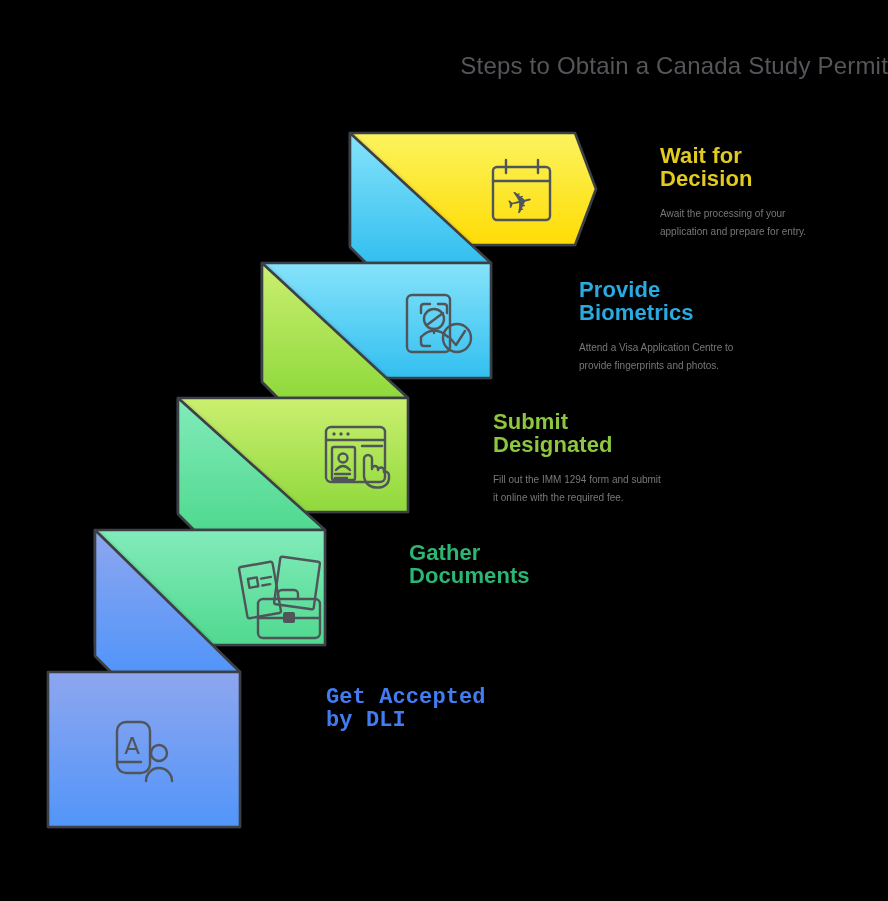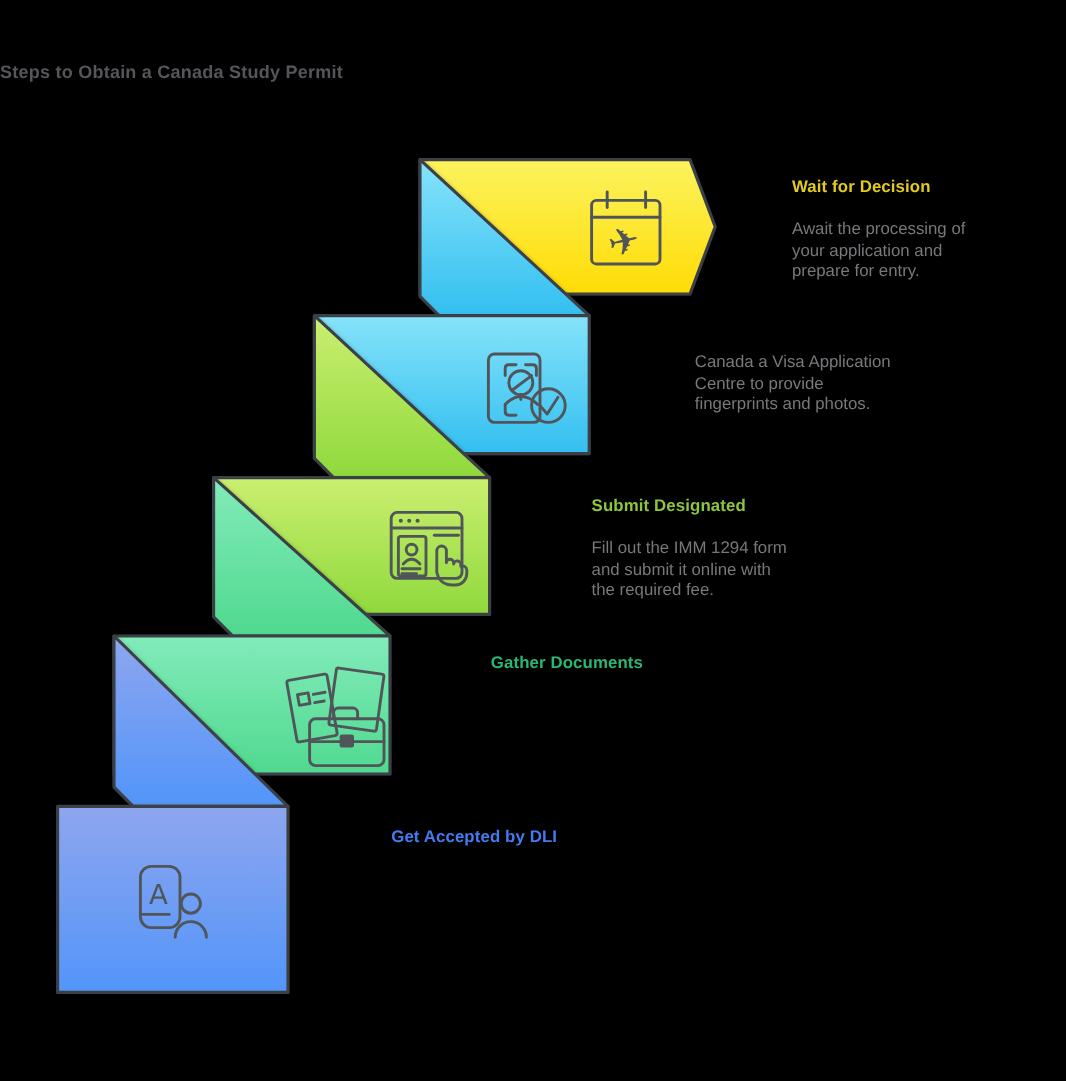--- a/index.html
+++ b/index.html
@@ -6,43 +6,43 @@
   .canvas{
     position:relative;
     width:888px;height:901px;
     background:#000;
     font-family:"Liberation Sans", sans-serif;
     overflow:hidden;
   }
   .page-title{
     position:absolute;
     left:0;right:0;top:52px;
-    text-align:left;
-    font-size:15px;
-    font-weight:700;
+    text-align:right;
+    font-size:24px;
+    font-weight:400;
     color:#55565A;
     letter-spacing:.2px;
   }
   .shapes{position:absolute;left:0;top:0;}
   .step-text{position:absolute;}
   .step-text h3{
     margin:0;
-    font-size:14px;
+    font-size:22px;
     font-weight:700;
     line-height:23px;
     letter-spacing:.1px;
   }
   .step-text p{
     margin:15px 0 0 0;
-    font-size:14px;
+    font-size:10px;
     line-height:17.5px;
     color:#77787B;
     font-weight:400;
   }
-  .s1{left:326px;top:686px;width:165px;}
+  .s1{left:326px;top:686px;width:165px;font-family:Liberation Mono, monospace;}
   .s2{left:409px;top:541px;width:165px;text-decoration:underline;}
   .s3{left:493px;top:410px;width:172px;}
   .s4{left:579px;top:278px;width:180px;}
   .s5{left:660px;top:144px;width:172px;}
   .outline{stroke:#3B4146;stroke-width:2.6;stroke-linejoin:round;}
   .icon{stroke:#50555A;stroke-width:2.4;fill:none;stroke-linecap:round;stroke-linejoin:round;}
   .icon-fill{fill:#50555A;stroke:none;}
 </style>
 </head>
 <body>
@@ -164,21 +164,22 @@
   <div class="step-text s2">
     <h3 style="color: rgb(43, 182, 115);">Gather Documents</h3>
   </div>
 
   <div class="step-text s3">
     <h3 style="color: rgb(141, 198, 63);">Submit Designated</h3>
     <p>Fill out the IMM 1294 form and submit it online with the required fee.</p>
   </div>
 
   <div class="step-text s4">
-    <p>Canada a Visa Application Centre to provide fingerprints and photos.</p>
+    <h3 style="color: rgb(41, 171, 226);">Provide Biometrics</h3>
+    <p>Attend a Visa Application Centre to provide fingerprints and photos.</p>
   </div>
 
   <div class="step-text s5">
     <h3 style="color: rgb(226, 203, 30);">Wait for Decision</h3>
     <p>Await the processing of your application and prepare for entry.</p>
   </div>
 
 </div>
 
 </body></html>

